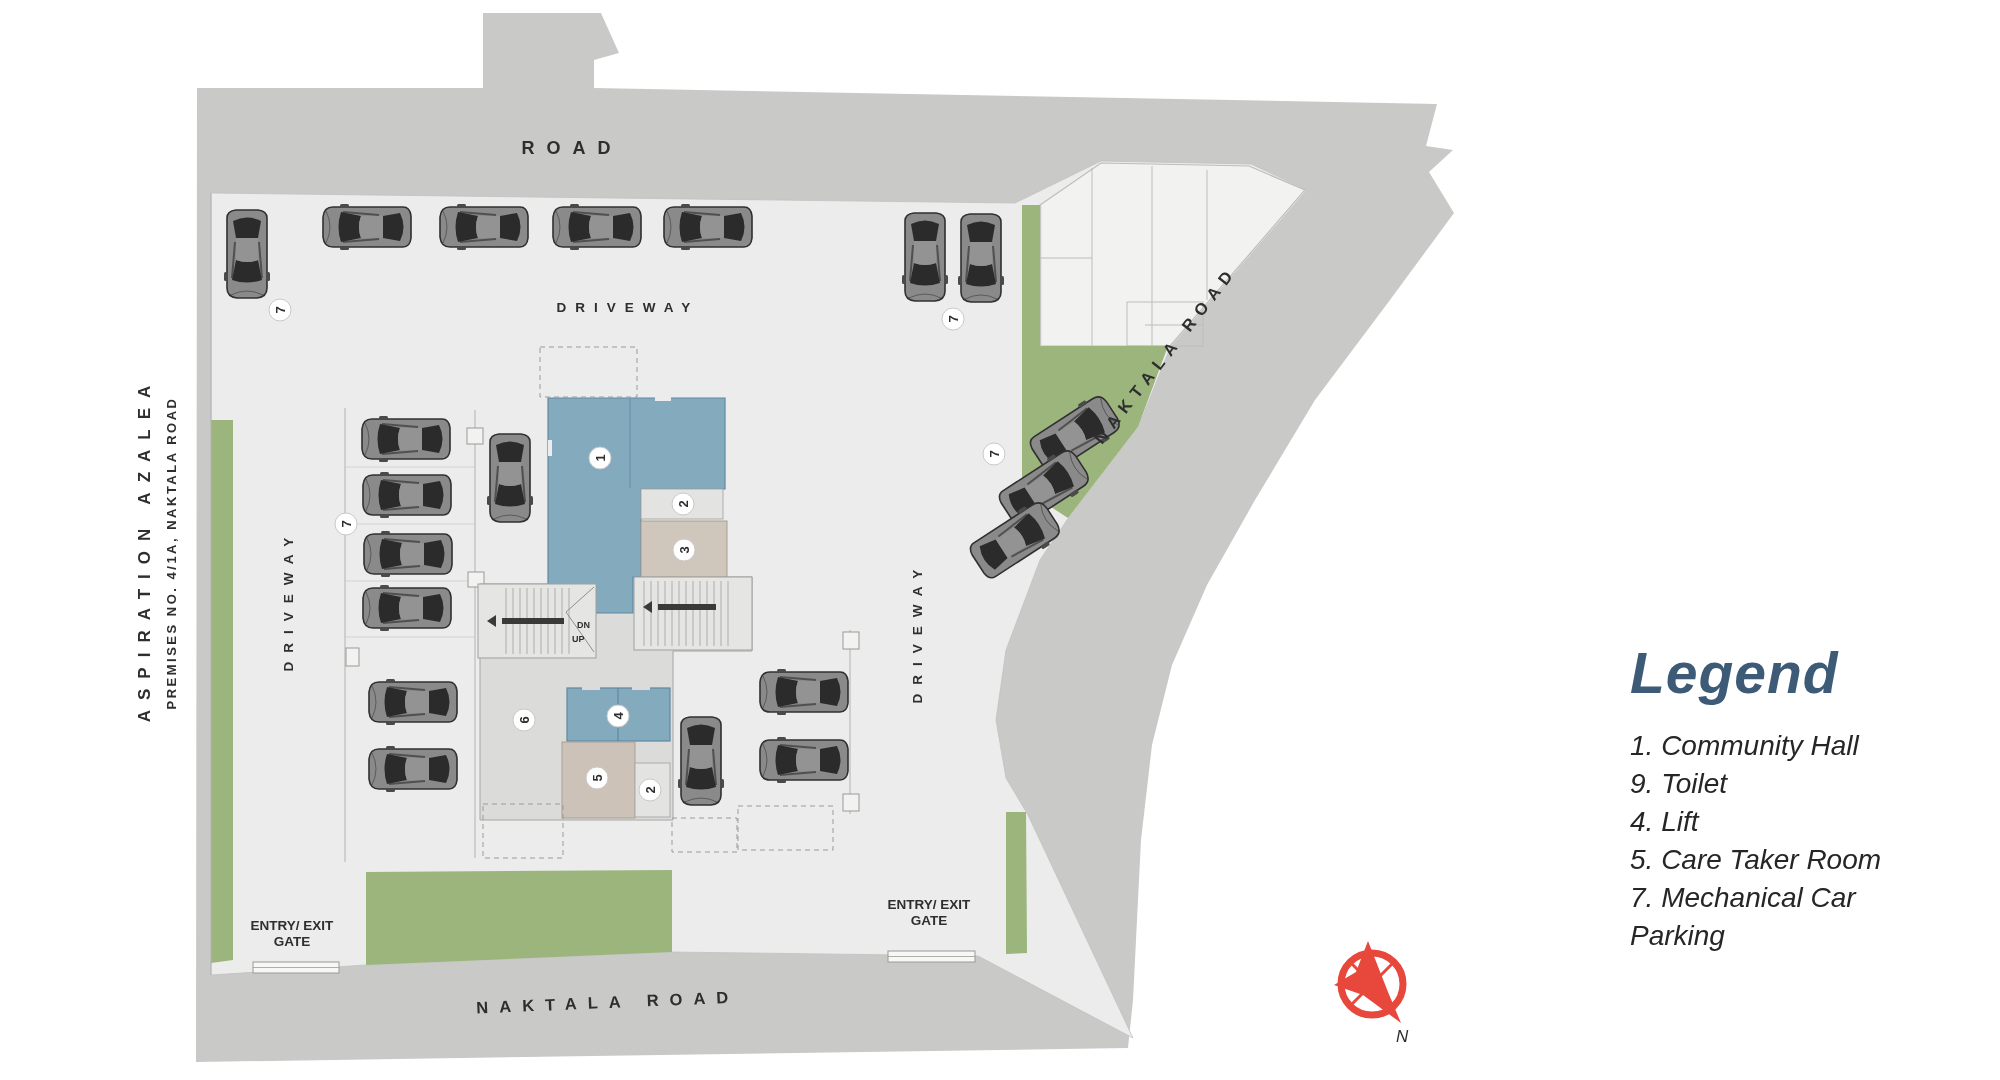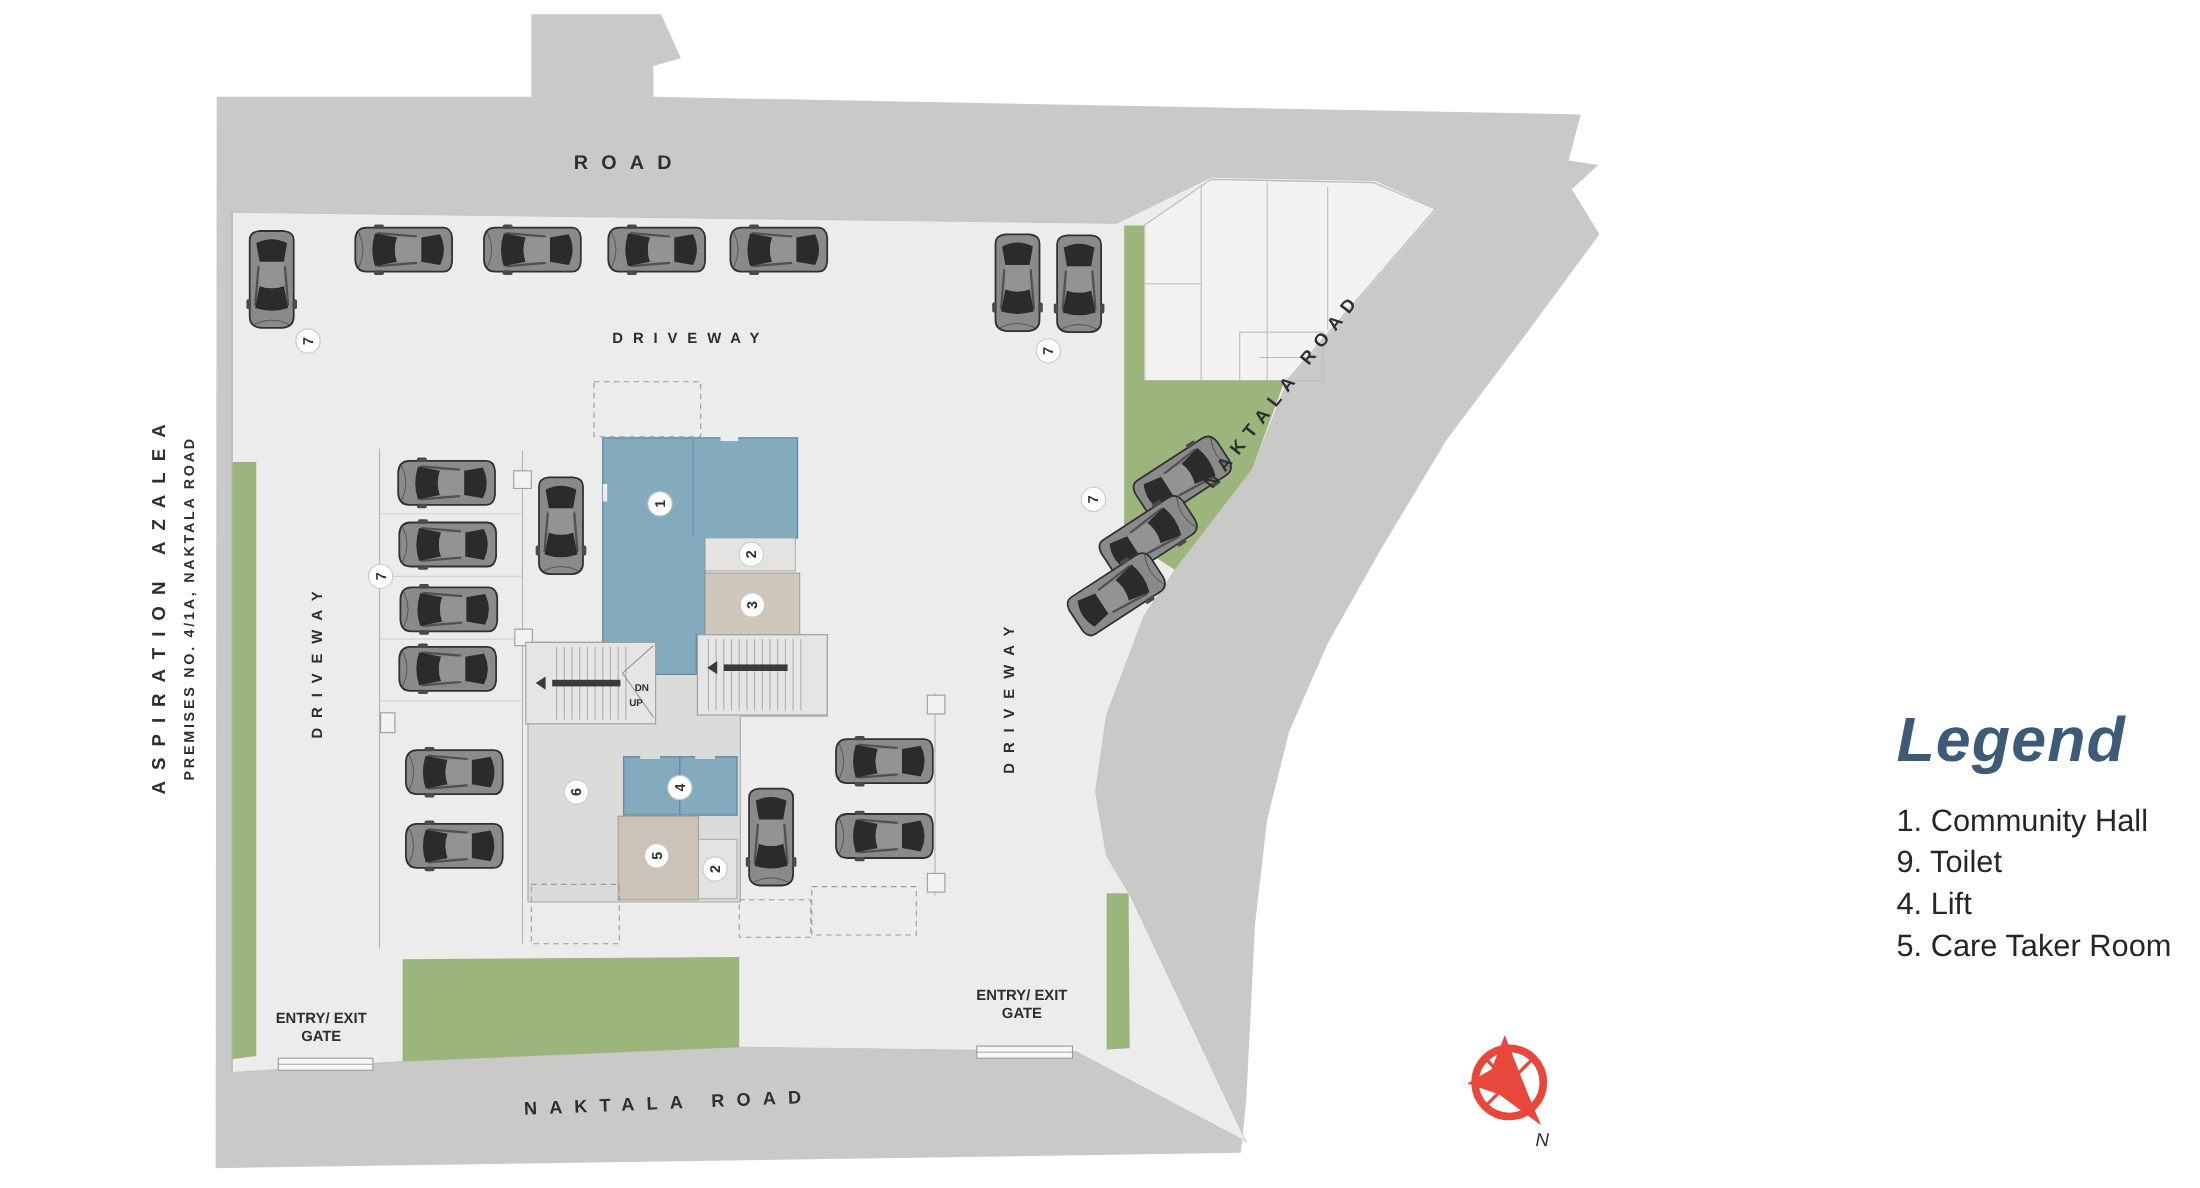--- a/index.html
+++ b/index.html
@@ -1,25 +1,25 @@
 <!DOCTYPE html>
 <html><head>
 <meta charset="utf-8">
 <style>
   html,body{margin:0;padding:0;background:#ffffff;}
   .stage{position:relative;width:2000px;height:1080px;background:#ffffff;overflow:hidden;
          font-family:"Liberation Sans", sans-serif;}
   .stage svg{position:absolute;left:0;top:0;}
   svg text{fill:#2e2e2e;font-family:"Liberation Sans", sans-serif;}
   .plan-label{font-weight:bold;}
-  .legend{position:absolute;left:1724px;top:642px;width:270px;}
+  .legend{position:absolute;left:1630px;top:642px;width:270px;}
   .legend-title{font-style:italic;font-weight:bold;font-size:57px;line-height:1.1;
                 color:#3d5b76;letter-spacing:1px;}
   .legend-items{margin-top:22px;}
-  .legend-item{font-size:28px;line-height:38px;color:#262626;width:255px;}
+  .legend-item{font-size:28px;line-height:38px;color:#262626;width:255px;font-style:italic;}
 </style>
 </head>
 <body>
 
 <div class="stage">
 
 <svg width="2000" height="1080" viewBox="0 0 2000 1080">
 
   <defs>
     <g id="car">
@@ -262,16 +262,17 @@
   </g>
 </svg>
 
 <div class="legend">
   <div class="legend-title">Legend</div>
   <div class="legend-items" id="legend-items">
         <div class="legend-item">1. Community Hall</div>
         <div class="legend-item">9. Toilet</div>
         <div class="legend-item">4. Lift</div>
         <div class="legend-item">5. Care Taker Room</div>
+        <div class="legend-item">7. Mechanical Car Parking</div>
       </div>
 </div>
 
 </div>
 
 </body></html>

